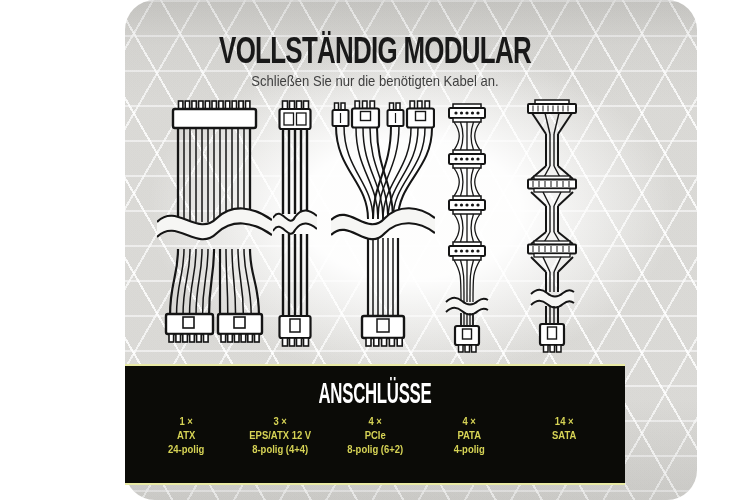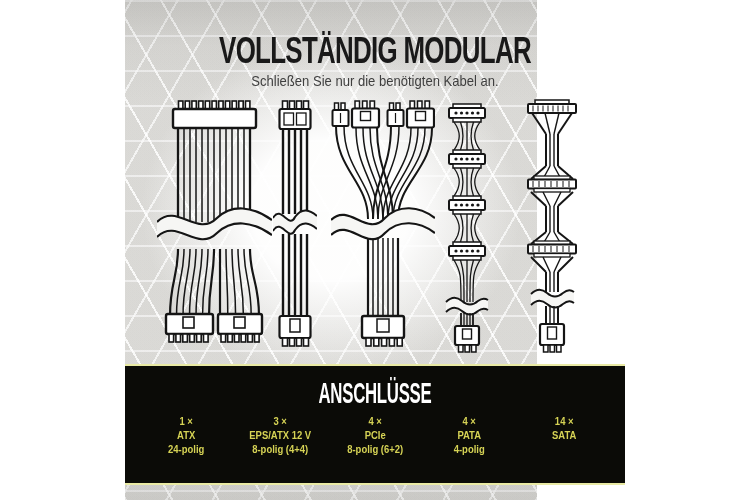--- a/index.html
+++ b/index.html
@@ -1,28 +1,29 @@
 <!DOCTYPE html>
 <html><head>
 <meta charset="utf-8">
 <style>
   html,body{margin:0;padding:0;background:#ffffff;}
   .stage{
     position:relative;width:750px;height:500px;background:#ffffff;overflow:hidden;
     font-family:"Liberation Sans", sans-serif;
   }
   .panel{
-    position:absolute;left:125px;top:0;width:412px;height:500px;
+    position:absolute;left:125px;top:0;width:572px;height:500px;
     background-image:
       radial-gradient(ellipse 64% 46% at 50% 42%, rgba(255,255,255,0.96) 30%, rgba(255,255,255,0) 72%),
       linear-gradient(180deg, rgba(60,60,55,0.14) 0%, rgba(60,60,55,0.04) 9%, rgba(60,60,55,0.0) 22%, rgba(60,60,55,0.0) 80%, rgba(60,60,55,0.10) 100%),
       repeating-linear-gradient(60deg, rgba(255,255,255,0.80) 0 2px, rgba(120,120,115,0.05) 2px 40px),
       repeating-linear-gradient(-60deg, rgba(255,255,255,0.80) 0 2px, rgba(120,120,115,0.05) 2px 40px),
       repeating-linear-gradient(180deg, rgba(255,255,255,0.80) 0 2px, rgba(120,120,115,0.04) 2px 35px);
     background-color:#e9e8e5;
+    border-radius:30px;
   }
   .hero-title{
     position:absolute;top:30px;left:0;width:500px;text-align:center;
     font-size:37px;font-weight:bold;color:#191919;letter-spacing:-1px;
     transform:scaleX(0.70);transform-origin:50% 50%;white-space:nowrap;
   }
   .hero-subtitle{
     position:absolute;top:72px;left:0;width:500px;text-align:center;
     font-size:15px;color:#3f3f3f;transform:scaleX(0.87);transform-origin:50% 50%;white-space:nowrap;
   }

